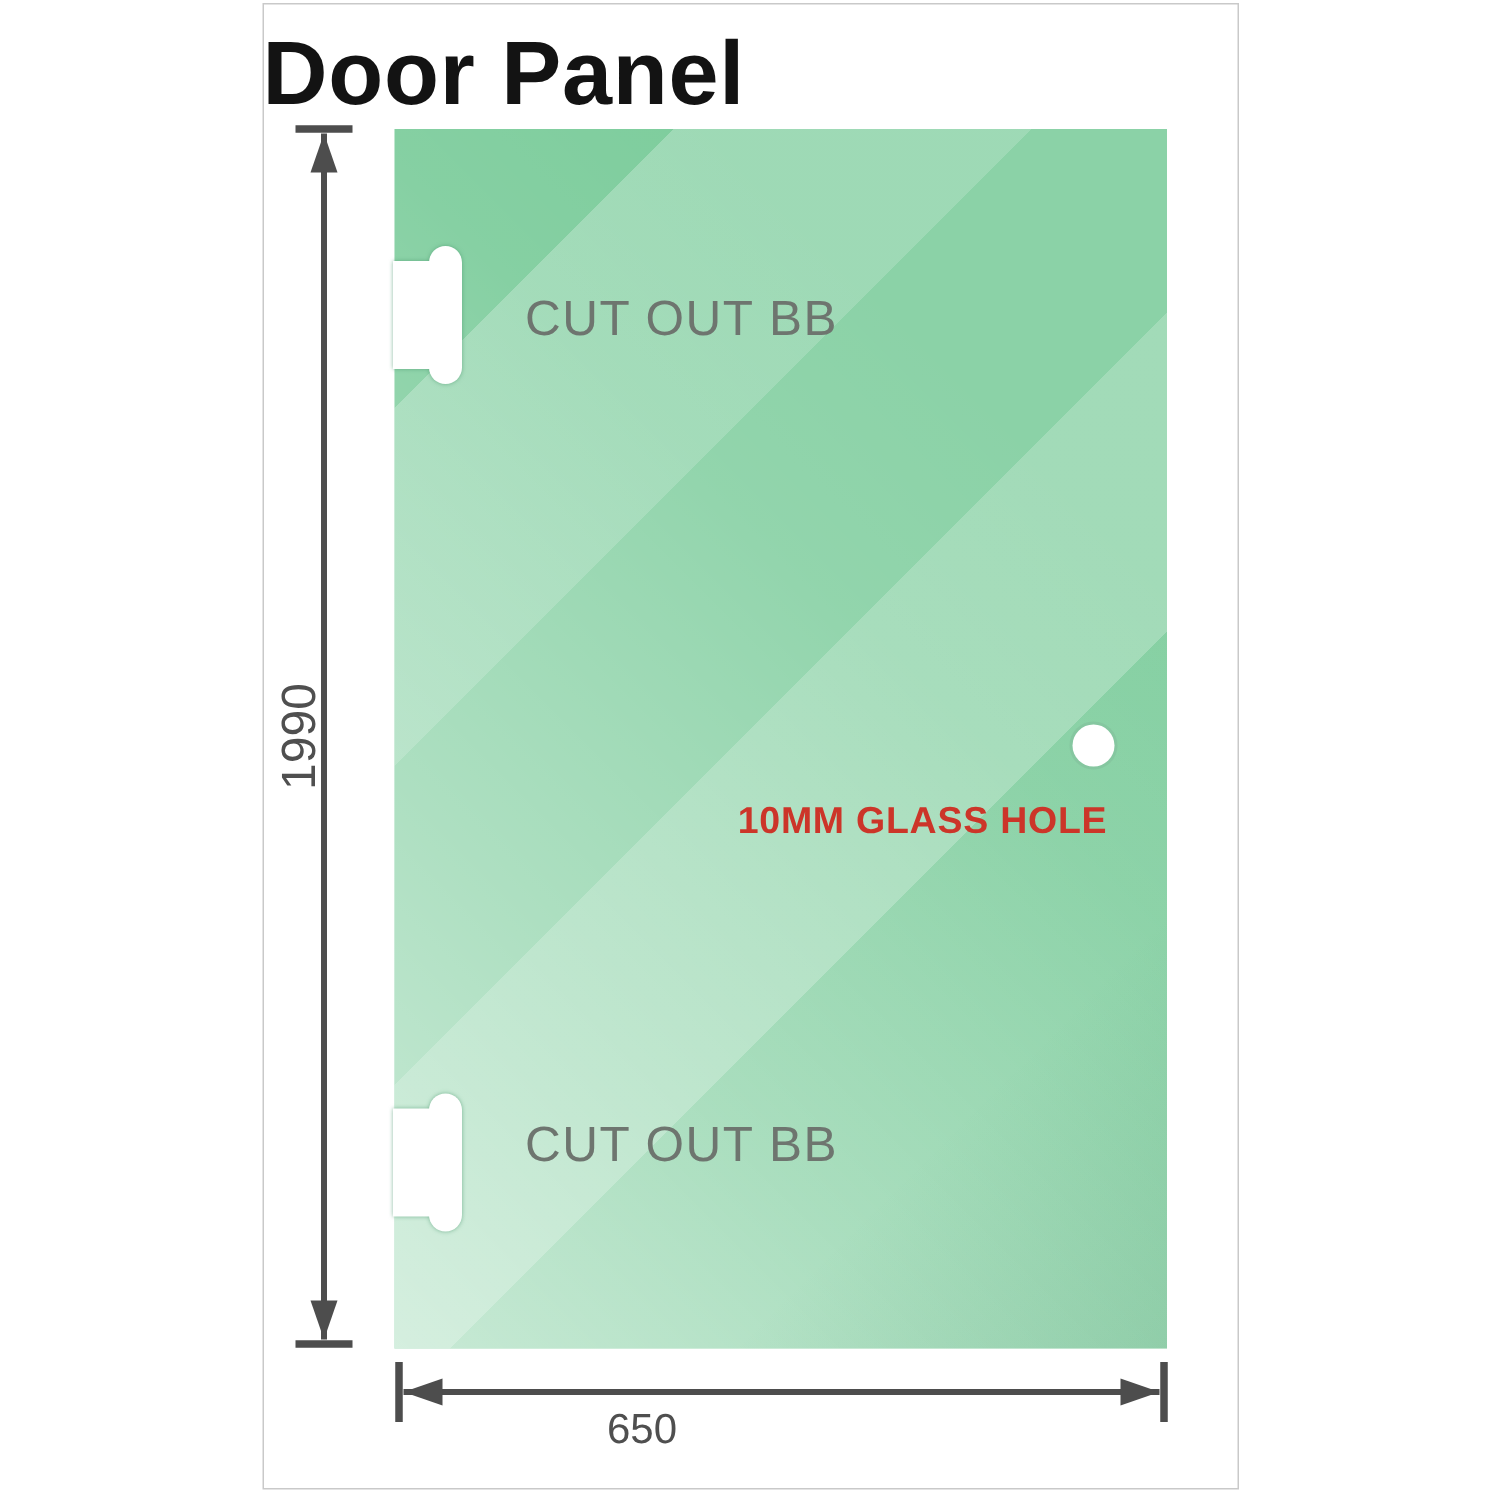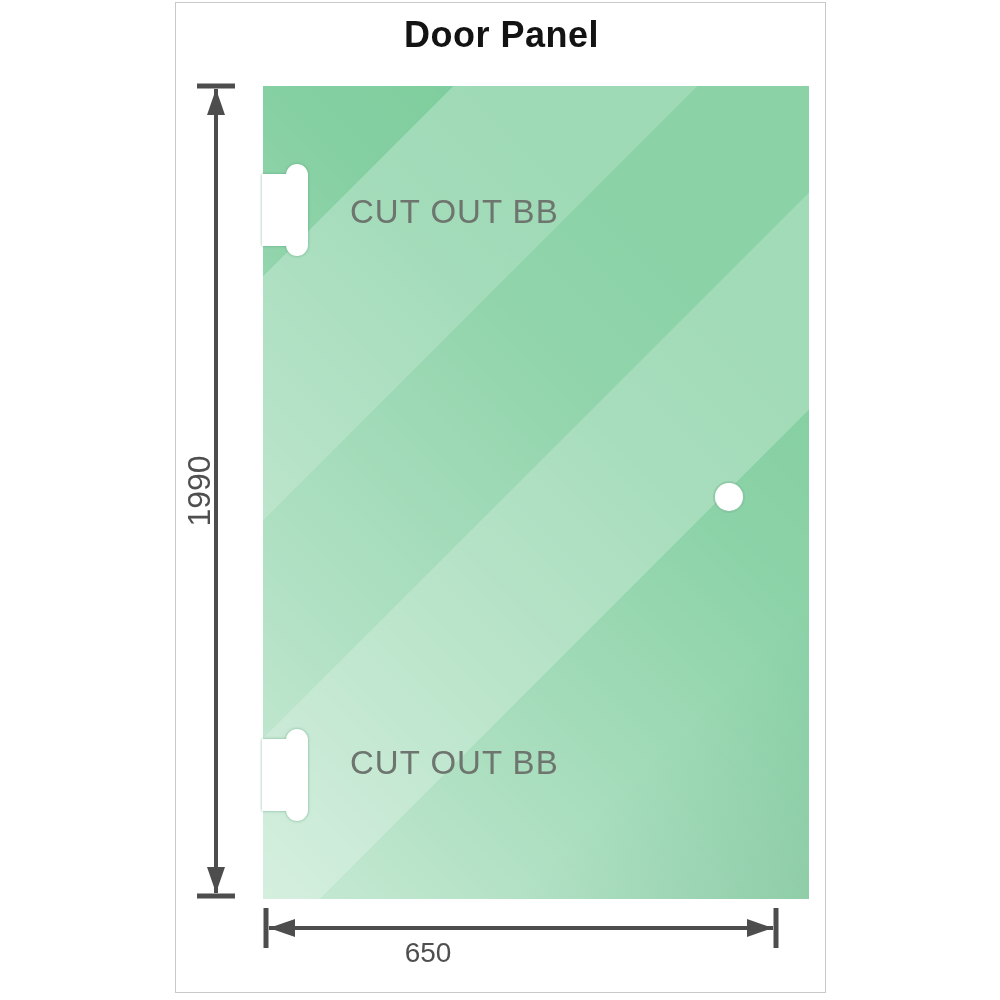--- a/index.html
+++ b/index.html
@@ -6,34 +6,33 @@
   .canvas{
     position:relative;width:1000px;height:1000px;background:#ffffff;overflow:hidden;
     font-family:"Liberation Sans", sans-serif;
   }
   .frame{
     position:absolute;left:175px;top:2px;width:651px;height:991px;
     background:#ffffff;border:1px solid #c9c9c9;box-sizing:border-box;
   }
   .page-title{
     position:absolute;left:175px;top:14px;width:653px;
-    text-align:center;font-size:36px;font-weight:700;color:#131313;letter-spacing:0.5px;
+    text-align:left;font-size:60px;font-weight:700;color:#131313;letter-spacing:0.5px;
   }
   .glass-panel{
     position:absolute;left:263px;top:86px;width:515px;height:813px;
     background-color:#7ecd9d;
     background-image:
       linear-gradient(315deg, rgba(30,115,70,0.12) 0%, rgba(30,115,70,0) 22%),
       linear-gradient(45deg, rgba(255,255,255,0.55) 0%, rgba(255,255,255,0.30) 28%, rgba(255,255,255,0.06) 60%, rgba(255,255,255,0) 78%),
       linear-gradient(135deg, rgba(255,255,255,0) 0%, rgba(255,255,255,0) 14%,
                       rgba(255,255,255,0.25) 14%, rgba(255,255,255,0.25) 32%,
                       rgba(255,255,255,0.10) 32%, rgba(255,255,255,0.10) 48%,
                       rgba(255,255,255,0.28) 48%, rgba(255,255,255,0.28) 64%,
                       rgba(255,255,255,0.06) 64%, rgba(255,255,255,0.06) 100%);
-    padding-left: 31px;
   }
   .cutout{position:absolute;left:0;filter:drop-shadow(0 0 1.5px rgba(75,150,110,0.65));}
   .cutout .notch{
     position:absolute;left:-1px;width:37px;height:72px;background:#ffffff;
   }
   .cutout .capsule{
     position:absolute;left:23px;width:22px;height:92px;background:#ffffff;border-radius:11px;
   }
   .cutout-top .notch{top:88px;}
   .cutout-top .capsule{top:78px;}
@@ -86,20 +85,21 @@
       <div class="notch"></div>
       <div class="capsule"></div>
     </div>
 
     <div class="cutout-label top">CUT OUT BB</div>
 
     <div class="cutout-label bottom">CUT OUT BB</div>
 
     <div class="glass-hole"></div>
 
+    <div class="hole-label">10MM GLASS HOLE</div>
   </div>
 
   <svg class="dim-svg v-dim" width="40" height="820" viewBox="0 0 40 820">
     <g stroke="#4d4d4d" fill="#4d4d4d">
       <line x1="1" y1="5" x2="39" y2="5" stroke-width="5"></line>
       <line x1="1" y1="815" x2="39" y2="815" stroke-width="5"></line>
       <line x1="20" y1="8" x2="20" y2="812" stroke-width="4"></line>
       <polygon points="20,8 11,34 29,34" stroke="none"></polygon>
       <polygon points="20,812 11,786 29,786" stroke="none"></polygon>
     </g>

